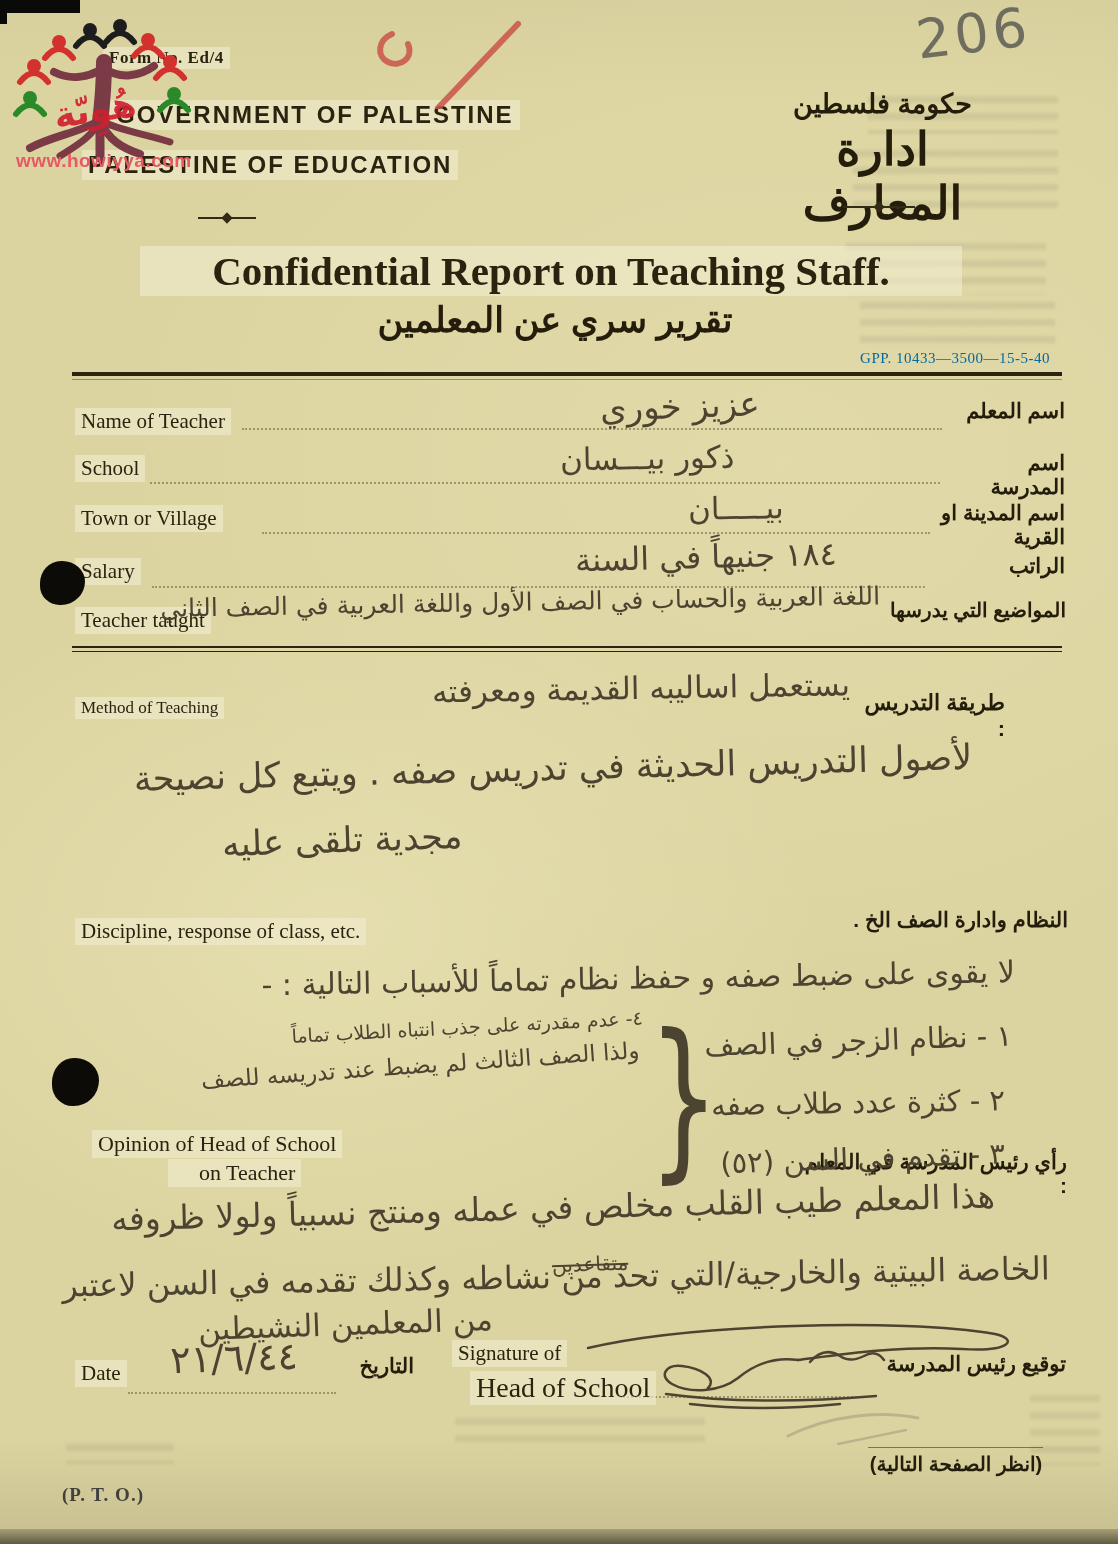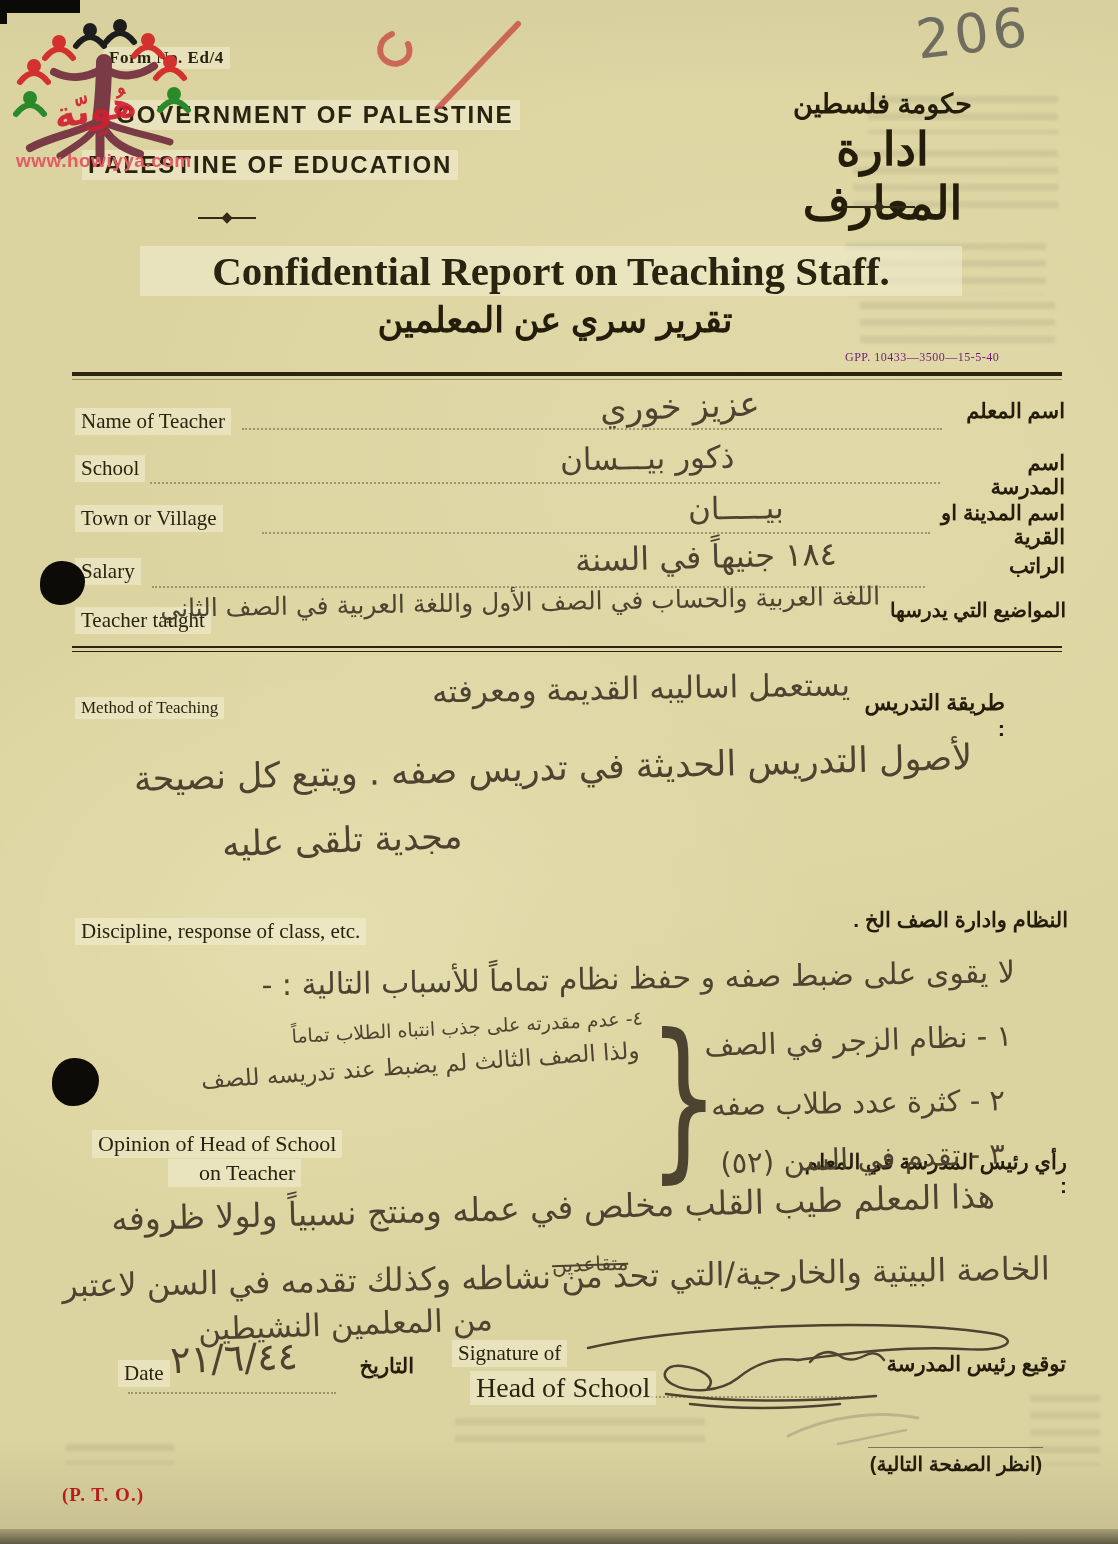--- a/index.html
+++ b/index.html
@@ -122,21 +122,21 @@
     </g>
     <text x="42" y="110" font-family="DejaVu Sans, sans-serif" font-size="36" font-weight="bold" fill="#cf2030" transform="rotate(-9 70 100)" opacity=".92">هُوِيّة</text>
   </svg>
   <div style="position:absolute;left:4px;top:136px;font-family:'Liberation Sans',sans-serif;font-size:19px;font-weight:bold;color:#e45a66;letter-spacing:.5px;">www.howiyya.com</div>
 </div>
 
 <div class="abs print-en lite" style="left:140px;top:246px;width:810px;text-align:center;font-size:41px;font-weight:bold;">Confidential Report on Teaching Staff.</div>
 
 <div class="abs print-ar" style="left:300px;top:300px;width:510px;text-align:center;font-size:35px;">تقرير سري عن المعلمين</div>
 
-<div class="abs print-en" style="left:845px;top:350px;width:220px;text-align:left;font-size:12px;letter-spacing:.5px;color:#701a75;">GPP. 10433—3500—15-5-40</div>
+<div class="abs print-en" style="left:845px;top:350px;width:220px;text-align:center;font-size:15px;letter-spacing:.5px;color:#0369a1;">GPP. 10433—3500—15-5-40</div>
 
 <div class="abs rule" style="left:72px;top:372px;width:990px;height:4px;"></div>
 <div class="abs" style="left:72px;top:379px;width:990px;height:1px;background:rgba(43,36,16,.4);z-index:2;"></div>
 
 <div class="abs print-en lite" style="left:75px;top:408px;font-size:21px;">Name of Teacher</div>
 <div class="abs dots" style="left:242px;top:404px;width:700px;height:24px;"></div>
 <div class="abs hw" dir="rtl" style="left:600px;top:386px;font-size:34px;transform:rotate(-2deg);letter-spacing:2px;">عزيز خوري</div>
 <div class="abs print-ar" style="left:963px;top:399px;width:102px;font-size:21px;">اسم المعلم</div>
 
 <div class="abs print-en lite" style="left:75px;top:455px;font-size:21px;">School</div>
@@ -186,21 +186,21 @@
 
 <div class="abs print-en lite" style="left:92px;top:1130px;font-size:22px;">Opinion of Head of School</div>
 <div class="abs print-en lite" style="left:168px;top:1159px;font-size:22px;padding-left:31px;">on Teacher</div>
 <div class="abs print-ar" style="left:792px;top:1150px;width:275px;font-size:21px;">رأي رئيس المدرسة في المعلم :</div>
 
 <div class="abs hw" dir="rtl" style="left:22px;top:1188px;width:1062px;font-size:33px;transform:rotate(-1.5deg);text-align:center;">هذا المعلم طيب القلب مخلص في عمله ومنتج نسبياً ولولا ظروفه</div>
 <div class="abs hw strike" dir="rtl" style="left:552px;top:1252px;font-size:20px;transform:rotate(-2deg);z-index:4;">متقاعدين</div>
 <div class="abs hw" dir="rtl" style="left:6px;top:1258px;width:1100px;font-size:32px;transform:rotate(-1deg);text-align:center;">الخاصة البيتية والخارجية/التي تحد من نشاطه وكذلك تقدمه في السن لاعتبر</div>
 <div class="abs hw" dir="rtl" style="left:198px;top:1306px;font-size:31px;transform:rotate(-2deg);">من المعلمين النشيطين</div>
 
-<div class="abs print-en lite" style="left:75px;top:1360px;font-size:21px;margin-left:43px;">Date</div>
+<div class="abs print-en lite" style="left:75px;top:1360px;font-size:21px;">Date</div>
 <div class="abs dots" style="left:128px;top:1344px;width:208px;height:48px;"></div>
 <div class="abs hw" dir="rtl" style="left:134px;top:1336px;width:200px;font-size:38px;letter-spacing:5px;transform:rotate(-2deg);text-align:center;">٢١/٦/٤٤</div>
 <div class="abs print-ar" style="left:342px;top:1354px;width:72px;font-size:21px;">التاريخ</div>
 
 <div class="abs print-en lite" style="left:452px;top:1340px;font-size:21px;">Signature of</div>
 <div class="abs print-en lite" style="left:470px;top:1371px;font-size:28px;text-align:right;">Head of School</div>
 <div class="abs dots" style="left:620px;top:1350px;width:245px;height:46px;"></div>
 <div class="abs print-ar" style="left:858px;top:1352px;width:208px;font-size:21px;">توقيع رئيس المدرسة</div>
 
 <svg class="abs" style="left:570px;top:1316px;z-index:4;" width="455" height="95" viewBox="0 0 455 95">
@@ -211,16 +211,16 @@
     <path d="M96,78 q90,12 210,2"></path>
     <path d="M120,88 q70,8 150,0"></path>
   </g>
 </svg>
 
 <svg class="abs" style="left:778px;top:1396px;opacity:.3;z-index:1;" width="150" height="55" viewBox="0 0 150 55">
   <path d="M10,40 C50,20 100,14 140,22" fill="none" stroke="#6f6d60" stroke-width="3" stroke-linecap="round"></path>
   <path d="M60,48 L128,34" fill="none" stroke="#6f6d60" stroke-width="2.5" stroke-linecap="round"></path>
 </svg>
 
-<div class="abs print-en" style="left:62px;top:1484px;font-size:19px;letter-spacing:1px;font-weight:bold;color:#b91c1c;">(P. T. O.)</div>
+<div class="abs print-en" style="left:62px;top:1484px;font-size:19px;letter-spacing:1px;font-weight:bold;color:#404040;">(P. T. O.)</div>
 
 <div class="abs" style="left:868px;top:1447px;width:175px;height:1px;background:rgba(60,55,35,.6);z-index:2;"></div>
 <div class="abs print-ar" style="left:856px;top:1452px;width:200px;font-size:20px;text-align:center;">(انظر الصفحة التالية)</div>
 
 </body></html>

